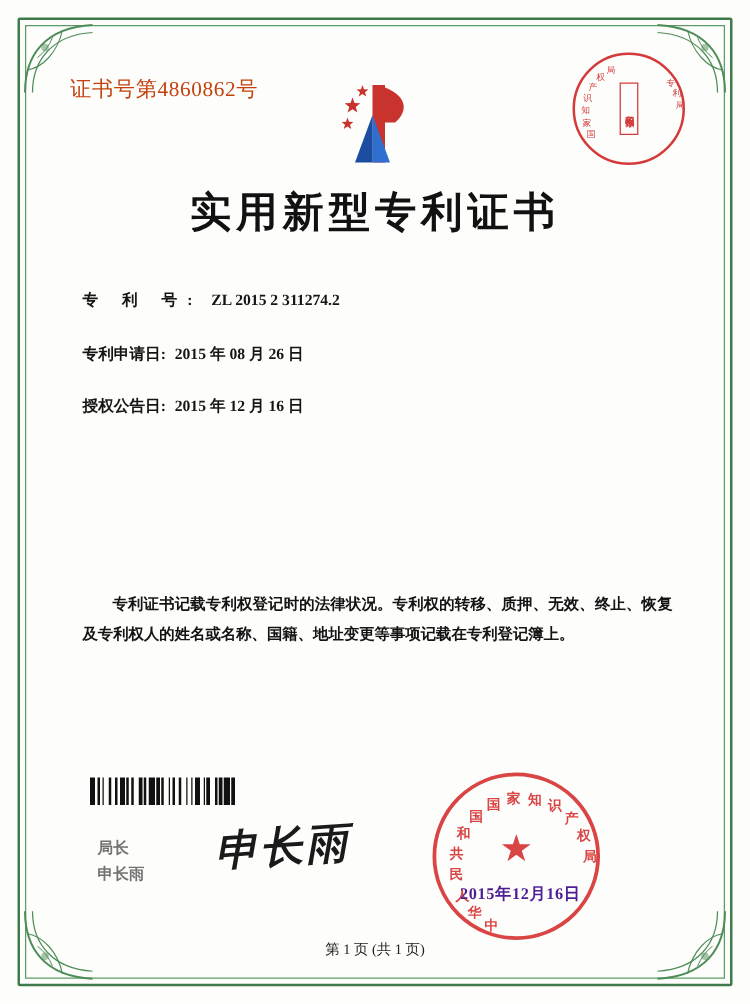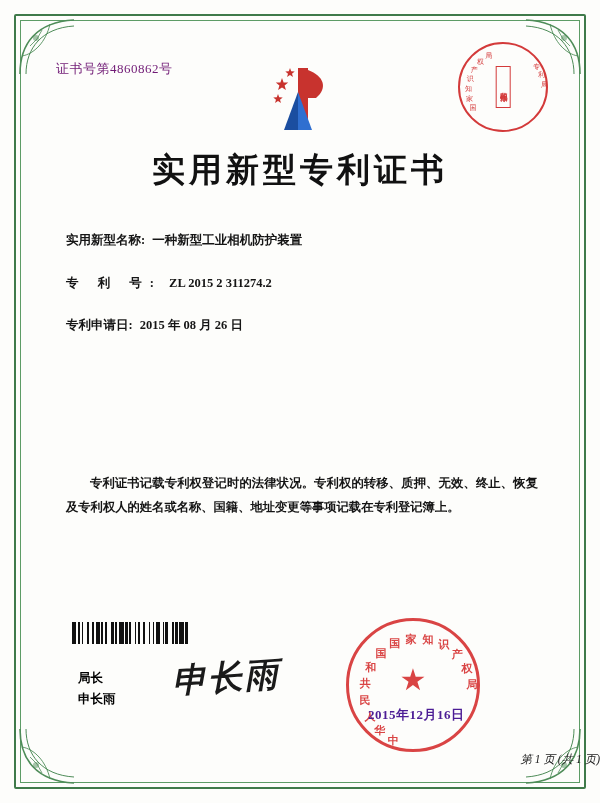--- a/index.html
+++ b/index.html
@@ -49,23 +49,23 @@
   .corner.tl { left: 16px;  top: 16px; }
   .corner.tr { right: 16px; top: 16px; transform: scaleX(-1); }
   .corner.bl { left: 16px;  bottom: 16px; transform: scaleY(-1); }
   .corner.br { right: 16px; bottom: 16px; transform: scale(-1,-1); }
 
   
   .cert-no {
     position: absolute;
     left: 56px;
     top: 60px;
-    font-size: 13px;
+    font-size: 17px;
     letter-spacing: 0.5px;
-    color: #701a75;
+    color: #c2410c;
   }
 
   .logo {
     position: absolute;
     left: 268px;
     top: 62px;
     width: 66px;
     height: 74px;
   }
 
@@ -182,21 +182,21 @@
   }
 
   
   .sig-label {
     position: absolute;
     left: 78px;
     top: 668px;
     font-size: 12.5px;
     font-weight: bold;
     line-height: 1.65;
-    color: #000000;
+    color: #737373;
   }
   .signature {
     position: absolute;
     left: 172px;
     top: 655px;
     font-size: 34px;
     font-family: "DejaVu Serif", serif;
     font-style: italic;
     font-weight: bold;
     color: #1a1a1a;
@@ -246,24 +246,23 @@
     font-weight: bold;
     letter-spacing: 0.5px;
   }
 
   
   .footer {
     position: absolute;
     left: 0;
     right: 0;
     bottom: 36px;
-    text-align: right;
+    text-align: center;
     font-size: 11.5px;
     color: #222;
-    font-style: italic;
   }
 </style>
 </head>
 <body>
 
 <div class="page">
 
   <div class="border-outer"></div>
   <div class="border-inner"></div>
 
@@ -320,31 +319,31 @@
       <span style="transform:rotate(52deg) translate(0,-38px) rotate(-52deg)">专</span>
       <span style="transform:rotate(67deg) translate(0,-38px) rotate(-67deg)">利</span>
       <span style="transform:rotate(82deg) translate(0,-38px) rotate(-82deg)">局</span>
     </div>
     <div class="seal-center">印花税 代扣专用章</div>
   </div>
 
   <div class="title">实用新型专利证书</div>
 
   <div class="fields">
-    <div class="field-row row-name">
-      <span class="field-label">实用新型名称:</span>
-      <span class="field-value">一种新型工业相机防护装置</span>
-    </div>
     <div class="field-row row-patentno">
       <span class="field-label">专 利 号:</span>
       <span class="field-value">ZL 2015 2 311274.2</span>
     </div>
     <div class="field-row">
       <span class="field-label">专利申请日:</span>
       <span class="field-value">2015 年 08 月 26 日</span>
+    </div>
+    <div class="field-row">
+      <span class="field-label">授权公告日:</span>
+      <span class="field-value">2015 年 12 月 16 日</span>
     </div>
   </div>
 
   <div class="body-text">
     <p>专利证书记载专利权登记时的法律状况。专利权的转移、质押、无效、终止、恢复及专利权人的姓名或名称、国籍、地址变更等事项记载在专利登记簿上。</p>
   </div>
 
   <div class="barcode" id="barcode">
       <i style="width: 4.2px; background: rgb(17, 17, 17);"></i>
       <i style="width: 1.4px; background: transparent;"></i>

